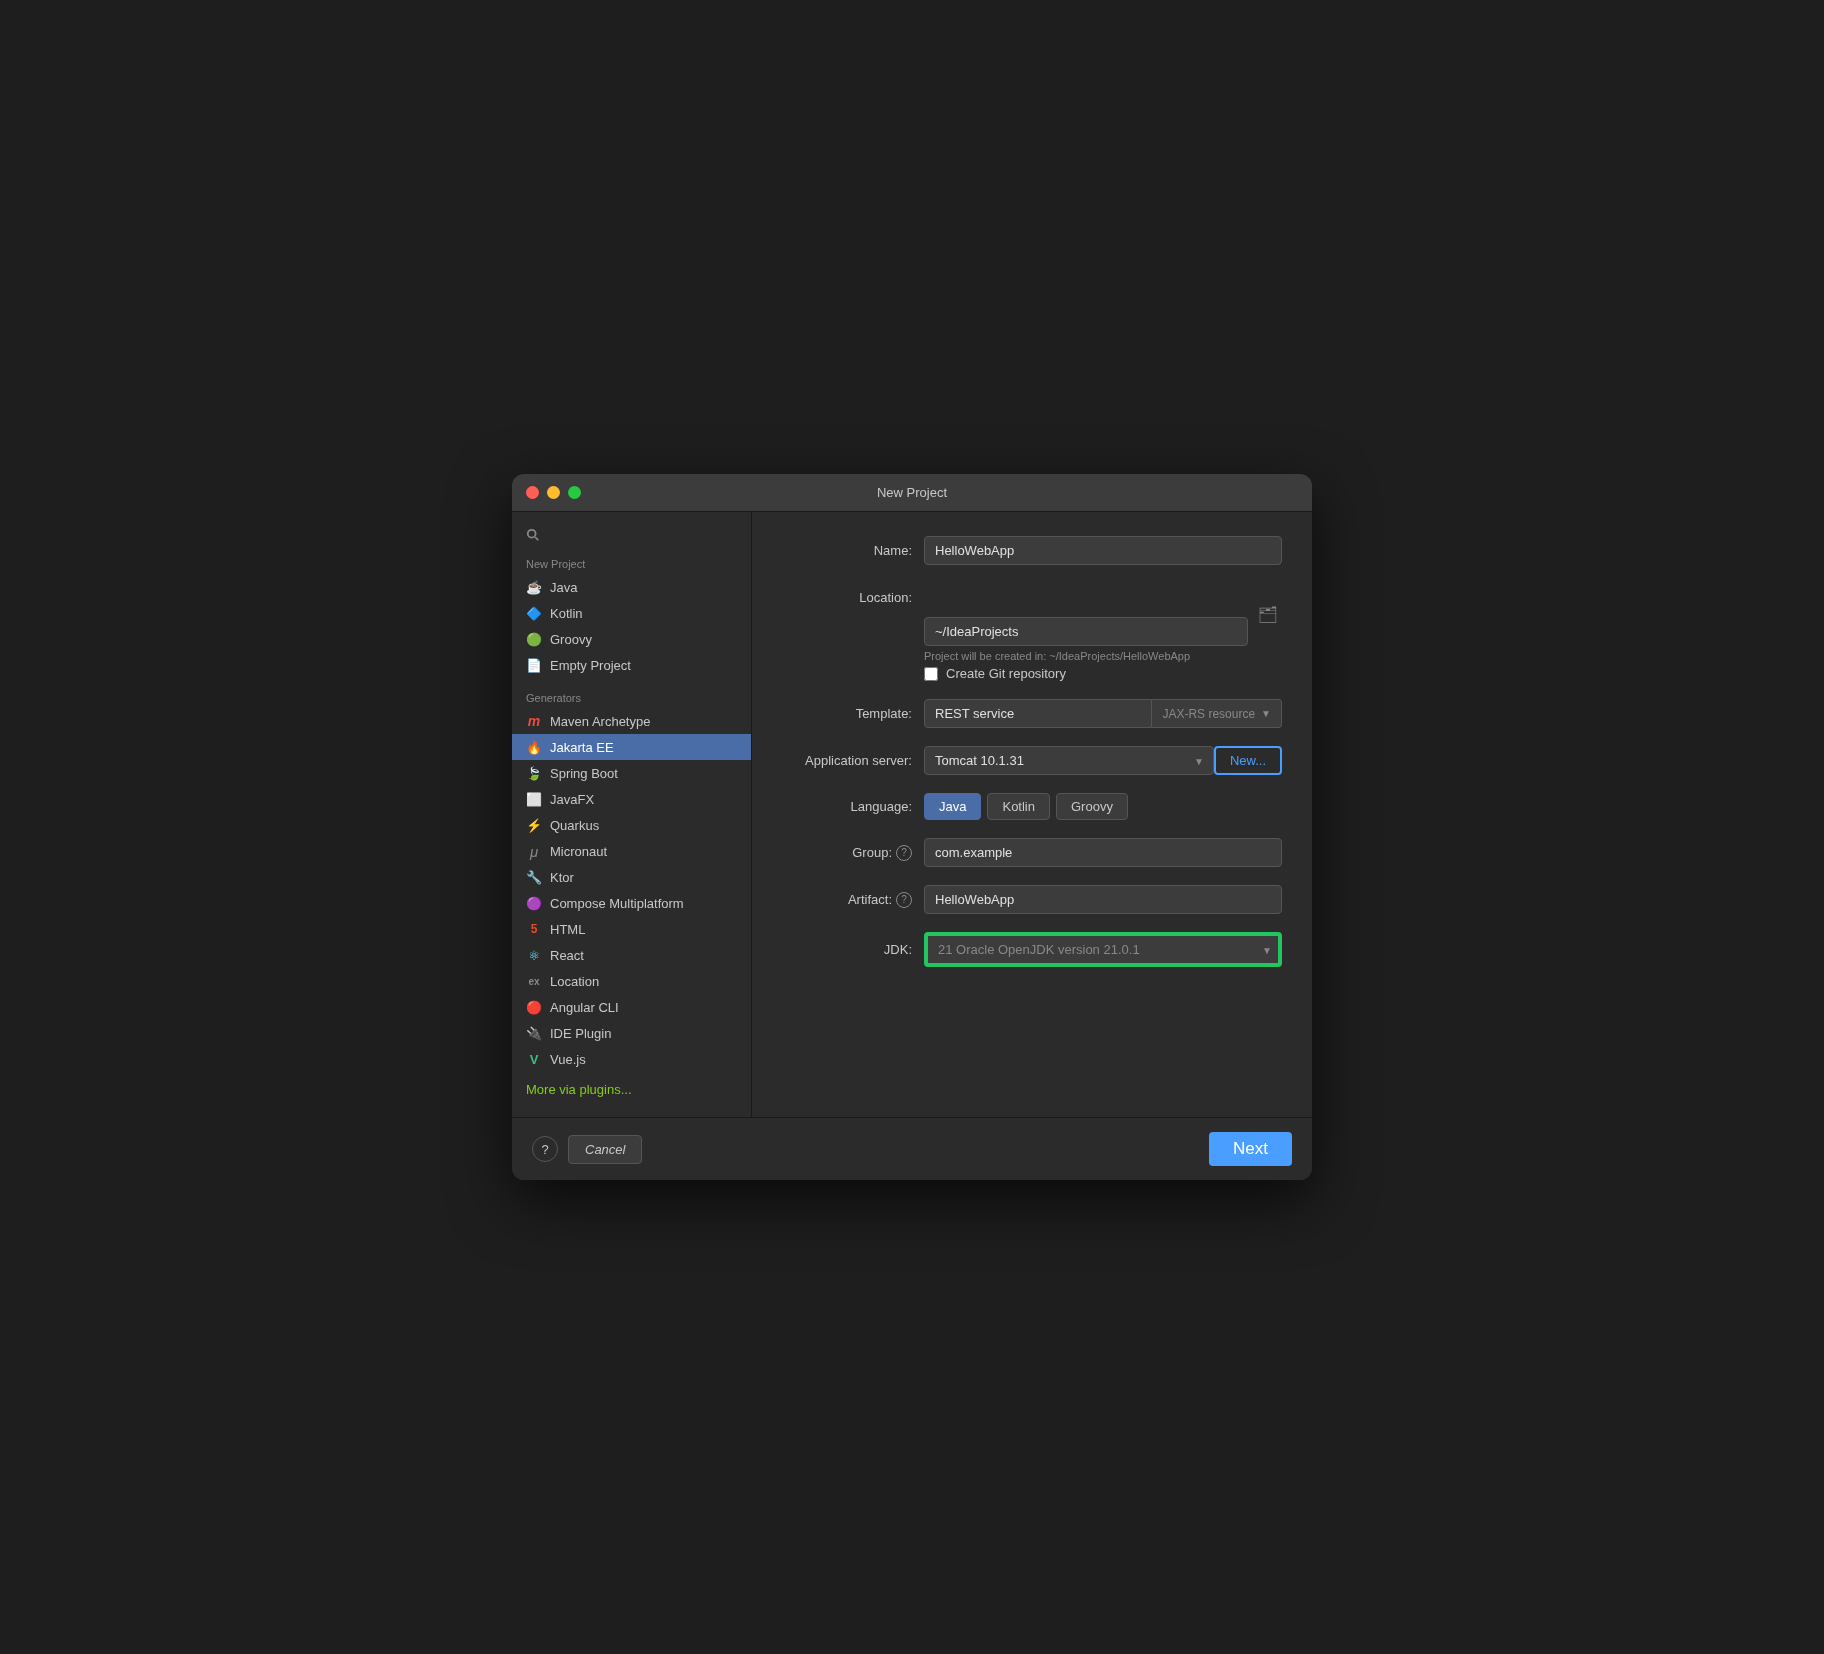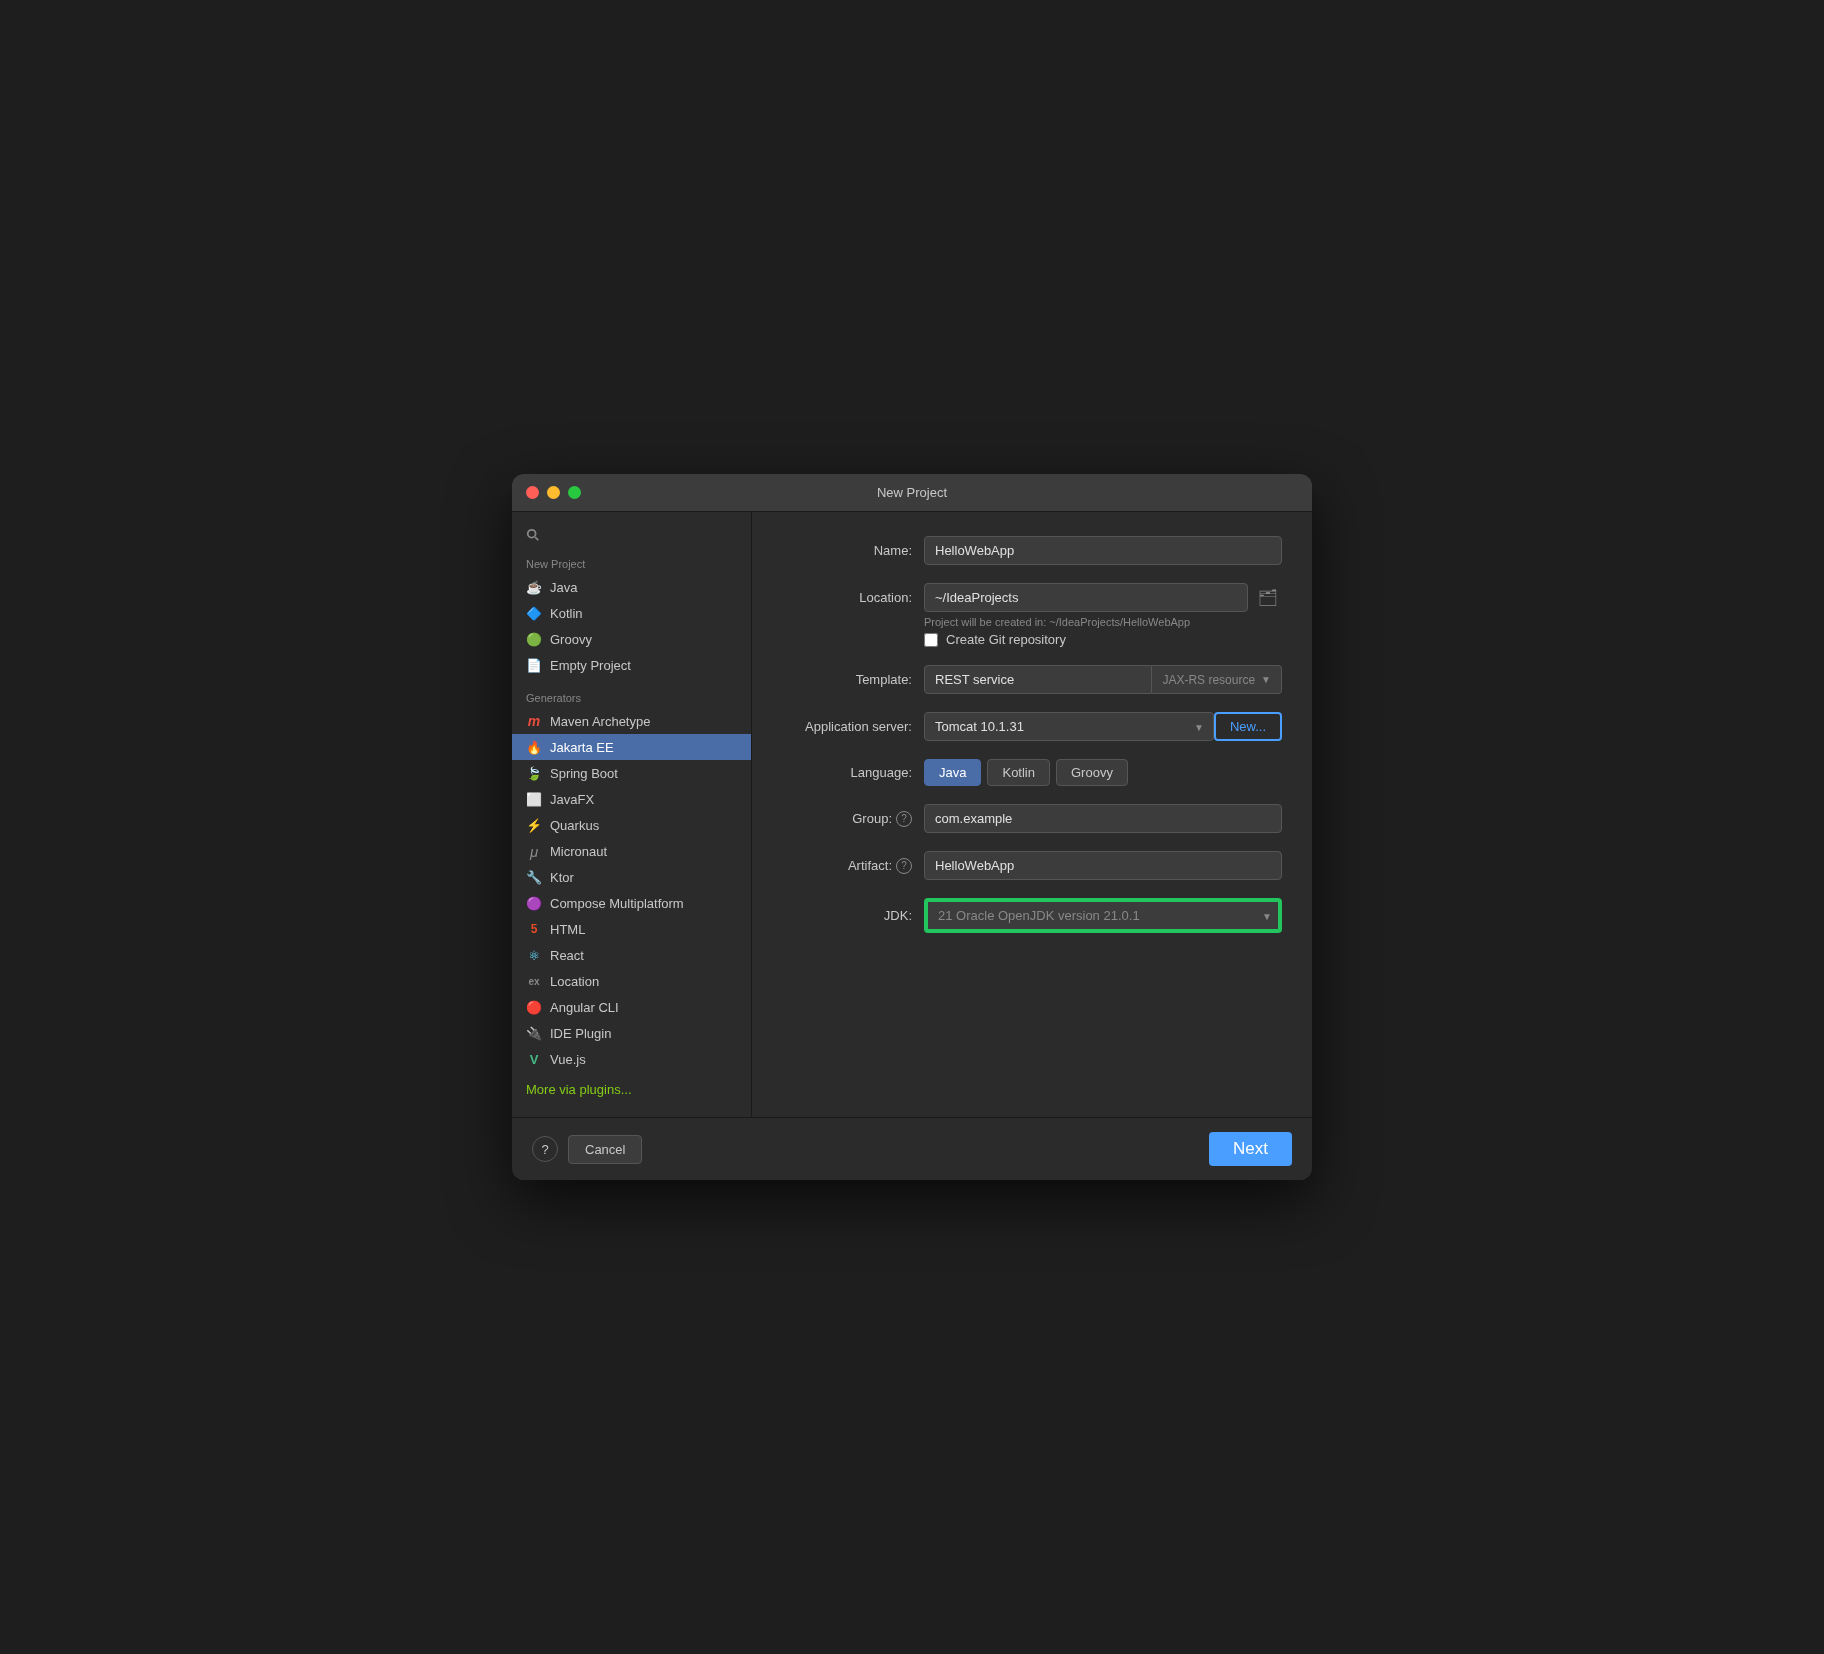--- a/index.html
+++ b/index.html
@@ -170,20 +170,21 @@
     }
 
     .location-input-row {
       display: flex;
       align-items: center;
       gap: 6px;
     }
 
     .location-input-row .form-input {
       flex: 1;
+      margin-top: 34px;
     }
 
     .folder-icon-btn {
       background: transparent;
       border: none;
       color: #888;
       cursor: pointer;
       font-size: 16px;
       padding: 4px;
     }
@@ -332,20 +333,21 @@
     }
 
     .cancel-btn {
       background: #3c3c3c;
       border: 1px solid #555;
       border-radius: 4px;
       color: #c8c8c8;
       font-size: 13px;
       padding: 6px 16px;
       cursor: pointer;
+      font-style: italic;
     }
 
     .next-btn {
       background: #4a9eff;
       border: none;
       border-radius: 4px;
       color: #fff;
       font-size: 17px;
       padding: 7px 24px;
       cursor: pointer;

